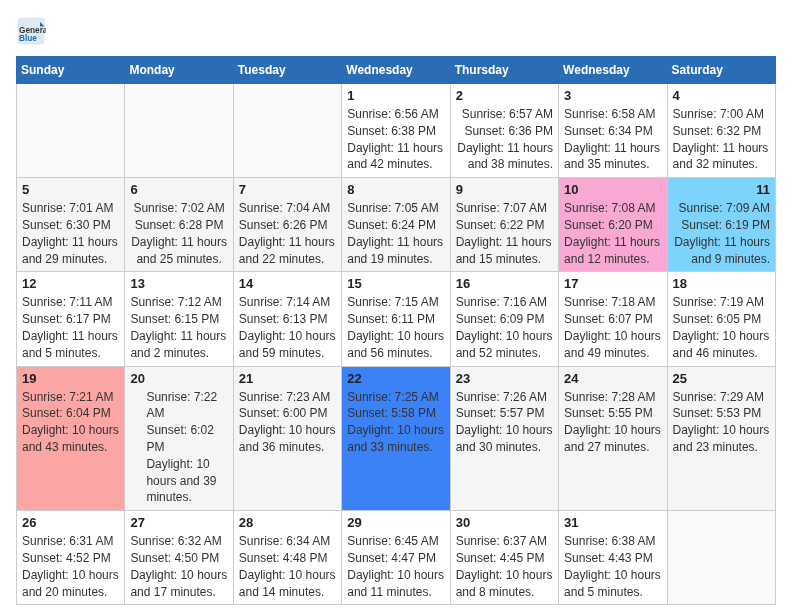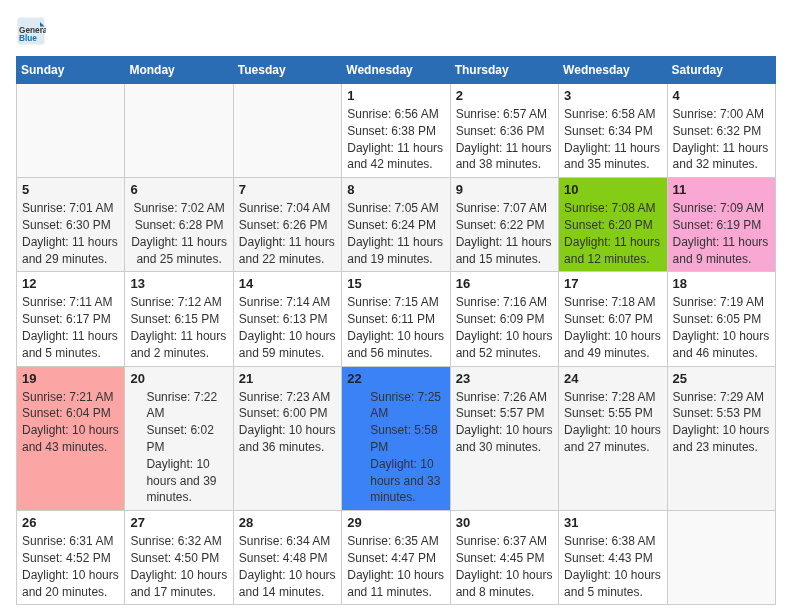--- a/index.html
+++ b/index.html
@@ -130,21 +130,21 @@
         <td class="empty"></td>
         <td class="empty"></td>
         <td>
           <span class="day-number">1</span>
           <div class="day-info" style="white-space: pre-line;">Sunrise: 6:56 AM
 Sunset: 6:38 PM
 Daylight: 11 hours and 42 minutes.</div>
         </td>
         <td>
           <span class="day-number">2</span>
-          <div class="day-info" style="white-space: pre-line;">Sunrise: 6:57 AM
+          <div class="day-info" style="white-space: pre-line; text-align: right;">Sunrise: 6:57 AM
 Sunset: 6:36 PM
 Daylight: 11 hours and 38 minutes.</div>
         </td>
         <td>
           <span class="day-number">3</span>
           <div class="day-info" style="white-space: pre-line;">Sunrise: 6:58 AM
 Sunset: 6:34 PM
 Daylight: 11 hours and 35 minutes.</div>
         </td>
         <td>
@@ -178,27 +178,27 @@
           <div class="day-info" style="white-space: pre-line;">Sunrise: 7:05 AM
 Sunset: 6:24 PM
 Daylight: 11 hours and 19 minutes.</div>
         </td>
         <td style="background: rgb(245, 245, 245);">
           <span class="day-number">9</span>
           <div class="day-info" style="white-space: pre-line;">Sunrise: 7:07 AM
 Sunset: 6:22 PM
 Daylight: 11 hours and 15 minutes.</div>
         </td>
-        <td style="background: #84cc16;">
+        <td style="background: #f9a8d4;">
           <span class="day-number">10</span>
           <div class="day-info" style="white-space: pre-line;">Sunrise: 7:08 AM
 Sunset: 6:20 PM
 Daylight: 11 hours and 12 minutes.</div>
         </td>
-        <td style="background: #f9a8d4;">
+        <td style="background: #7dd3fc; text-align: right;">
           <span class="day-number">11</span>
           <div class="day-info" style="white-space: pre-line;">Sunrise: 7:09 AM
 Sunset: 6:19 PM
 Daylight: 11 hours and 9 minutes.</div>
         </td>
       </tr>
       <tr>
         <td>
           <span class="day-number">12</span>
           <div class="day-info" style="white-space: pre-line;">Sunrise: 7:11 AM
@@ -256,21 +256,21 @@
 Daylight: 10 hours and 39 minutes.</div>
         </td>
         <td style="background: rgb(245, 245, 245);">
           <span class="day-number">21</span>
           <div class="day-info" style="white-space: pre-line;">Sunrise: 7:23 AM
 Sunset: 6:00 PM
 Daylight: 10 hours and 36 minutes.</div>
         </td>
         <td style="background: #3b82f6;">
           <span class="day-number">22</span>
-          <div class="day-info" style="white-space: pre-line; margin-left: 23px;">Sunrise: 7:25 AM
+          <div class="day-info" style="white-space: pre-line;">Sunrise: 7:25 AM
 Sunset: 5:58 PM
 Daylight: 10 hours and 33 minutes.</div>
         </td>
         <td style="background: rgb(245, 245, 245);">
           <span class="day-number">23</span>
           <div class="day-info" style="white-space: pre-line;">Sunrise: 7:26 AM
 Sunset: 5:57 PM
 Daylight: 10 hours and 30 minutes.</div>
         </td>
         <td style="background: rgb(245, 245, 245); margin-left: 26px;">
@@ -300,21 +300,21 @@
 Daylight: 10 hours and 17 minutes.</div>
         </td>
         <td>
           <span class="day-number">28</span>
           <div class="day-info" style="white-space: pre-line;">Sunrise: 6:34 AM
 Sunset: 4:48 PM
 Daylight: 10 hours and 14 minutes.</div>
         </td>
         <td>
           <span class="day-number">29</span>
-          <div class="day-info" style="white-space: pre-line;">Sunrise: 6:35 AM
+          <div class="day-info" style="white-space: pre-line;">Sunrise: 6:45 AM
 Sunset: 4:47 PM
 Daylight: 10 hours and 11 minutes.</div>
         </td>
         <td>
           <span class="day-number">30</span>
           <div class="day-info" style="white-space: pre-line;">Sunrise: 6:37 AM
 Sunset: 4:45 PM
 Daylight: 10 hours and 8 minutes.</div>
         </td>
         <td>

